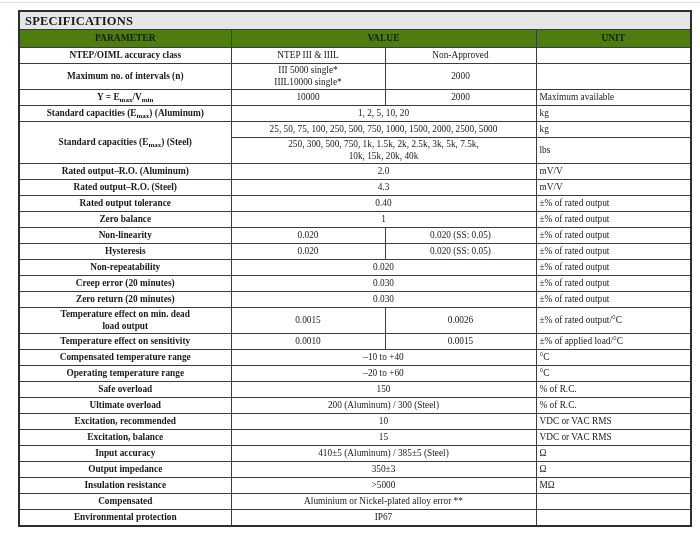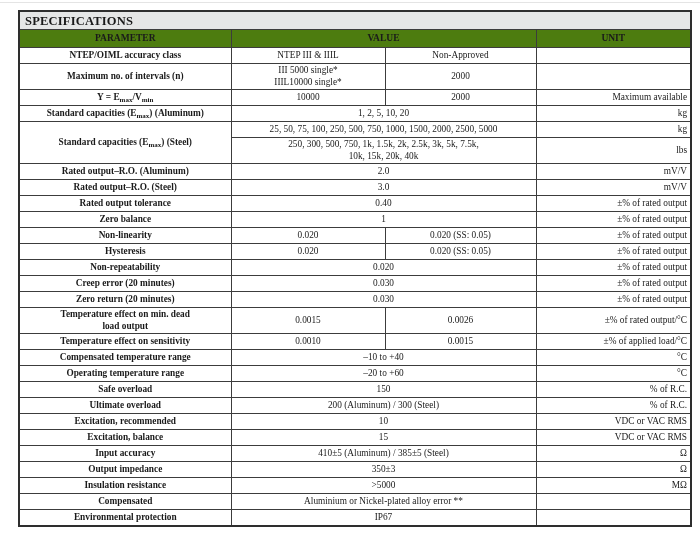--- a/index.html
+++ b/index.html
@@ -67,21 +67,21 @@
     text-align: center;
     padding-left: 5px;
     padding-right: 4px;
   }
   td.val {
     font-size: 9.3px;
     text-align: center;
   }
   td.unit {
     font-size: 9.3px;
-    text-align: right;
+    text-align: left;
   }
   tr.data-row { height: 16px; }
   sub {
     font-size: 7px;
     line-height: 0;
     vertical-align: baseline;
     position: relative;
     top: 2px;
   }
 </style>
@@ -146,21 +146,21 @@
         </tr>
 
         <tr class="data-row">
           <td class="param">Rated output–R.O. (Aluminum)</td>
           <td class="val" colspan="2">2.0</td>
           <td class="unit">mV/V</td>
         </tr>
 
         <tr class="data-row">
           <td class="param">Rated output–R.O. (Steel)</td>
-          <td class="val" colspan="2">3.0</td>
+          <td class="val" colspan="2">4.3</td>
           <td class="unit">mV/V</td>
         </tr>
 
         <tr class="data-row">
           <td class="param">Rated output tolerance</td>
           <td class="val" colspan="2">0.40</td>
           <td class="unit">±% of rated output</td>
         </tr>
 
         <tr class="data-row">

